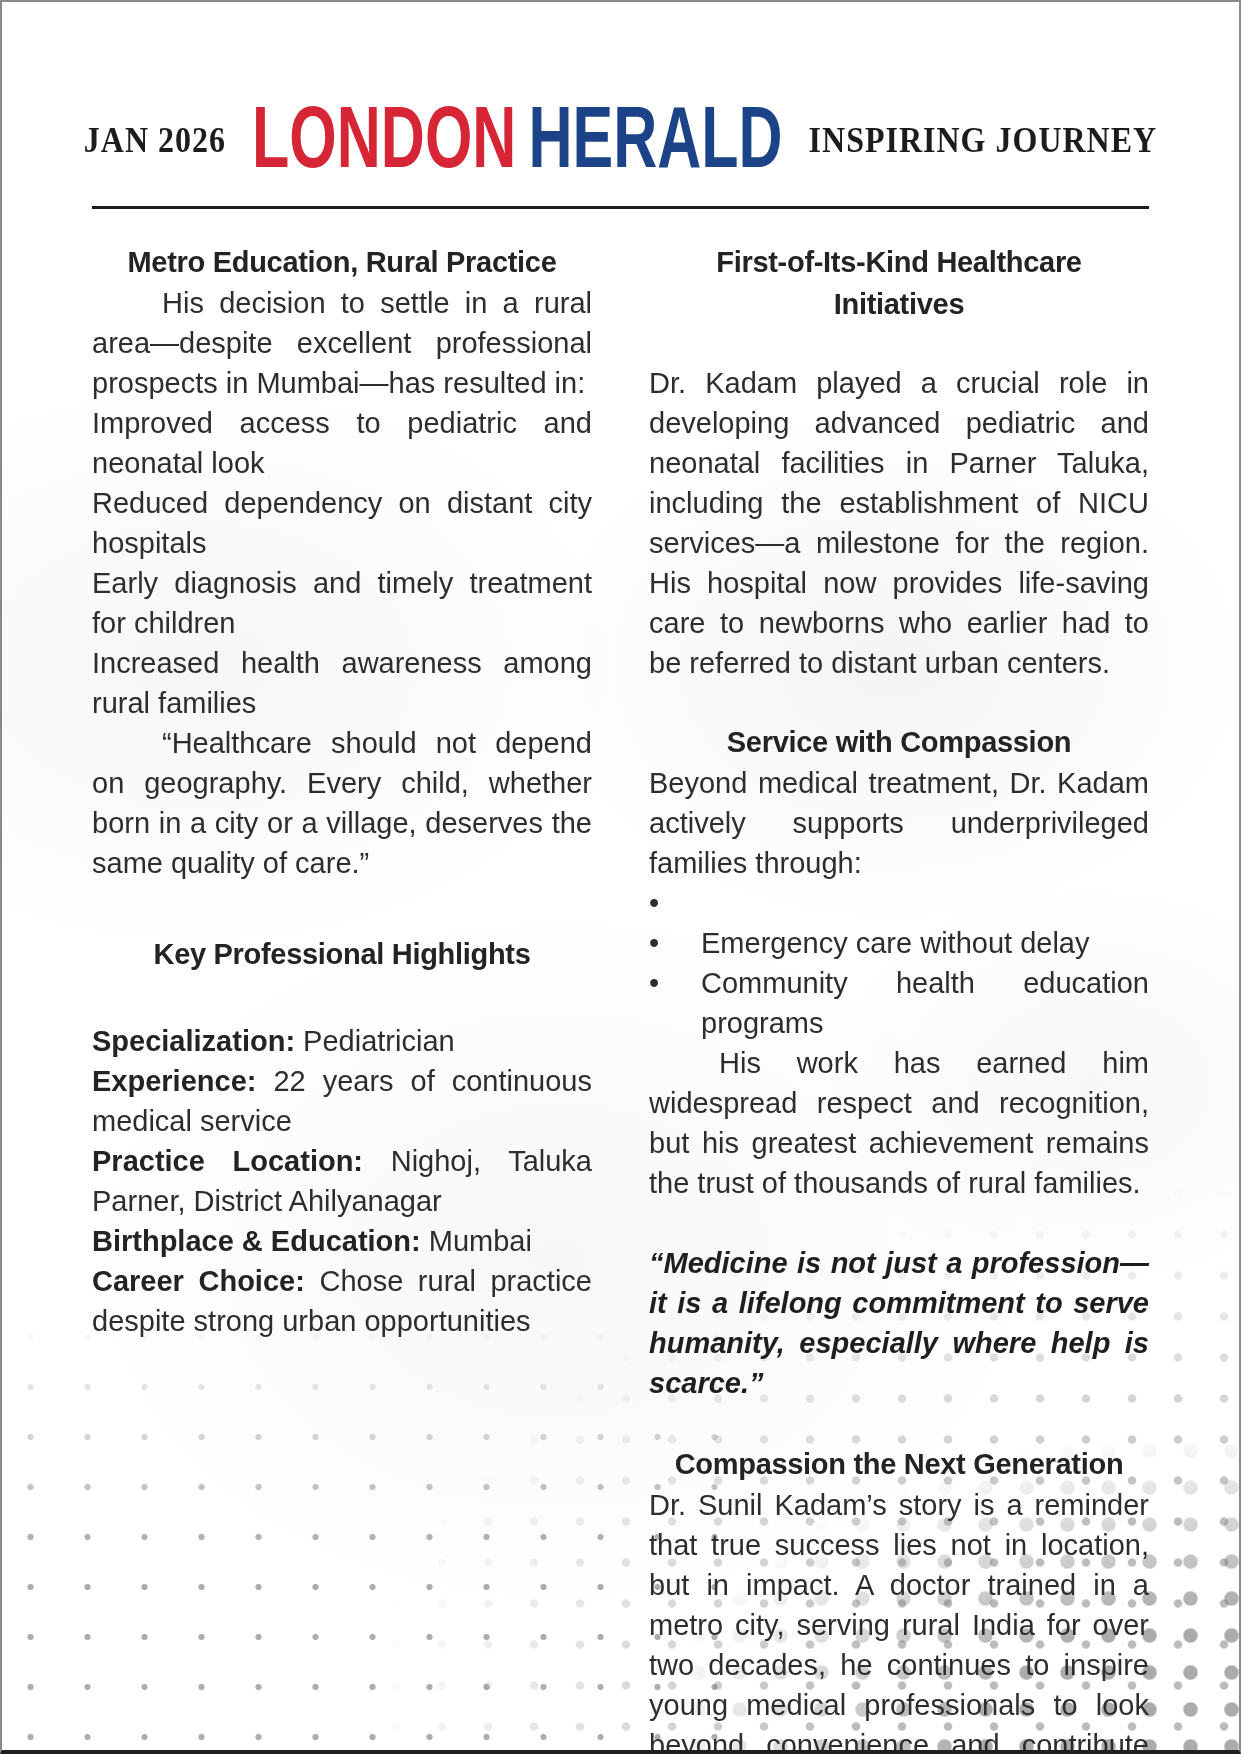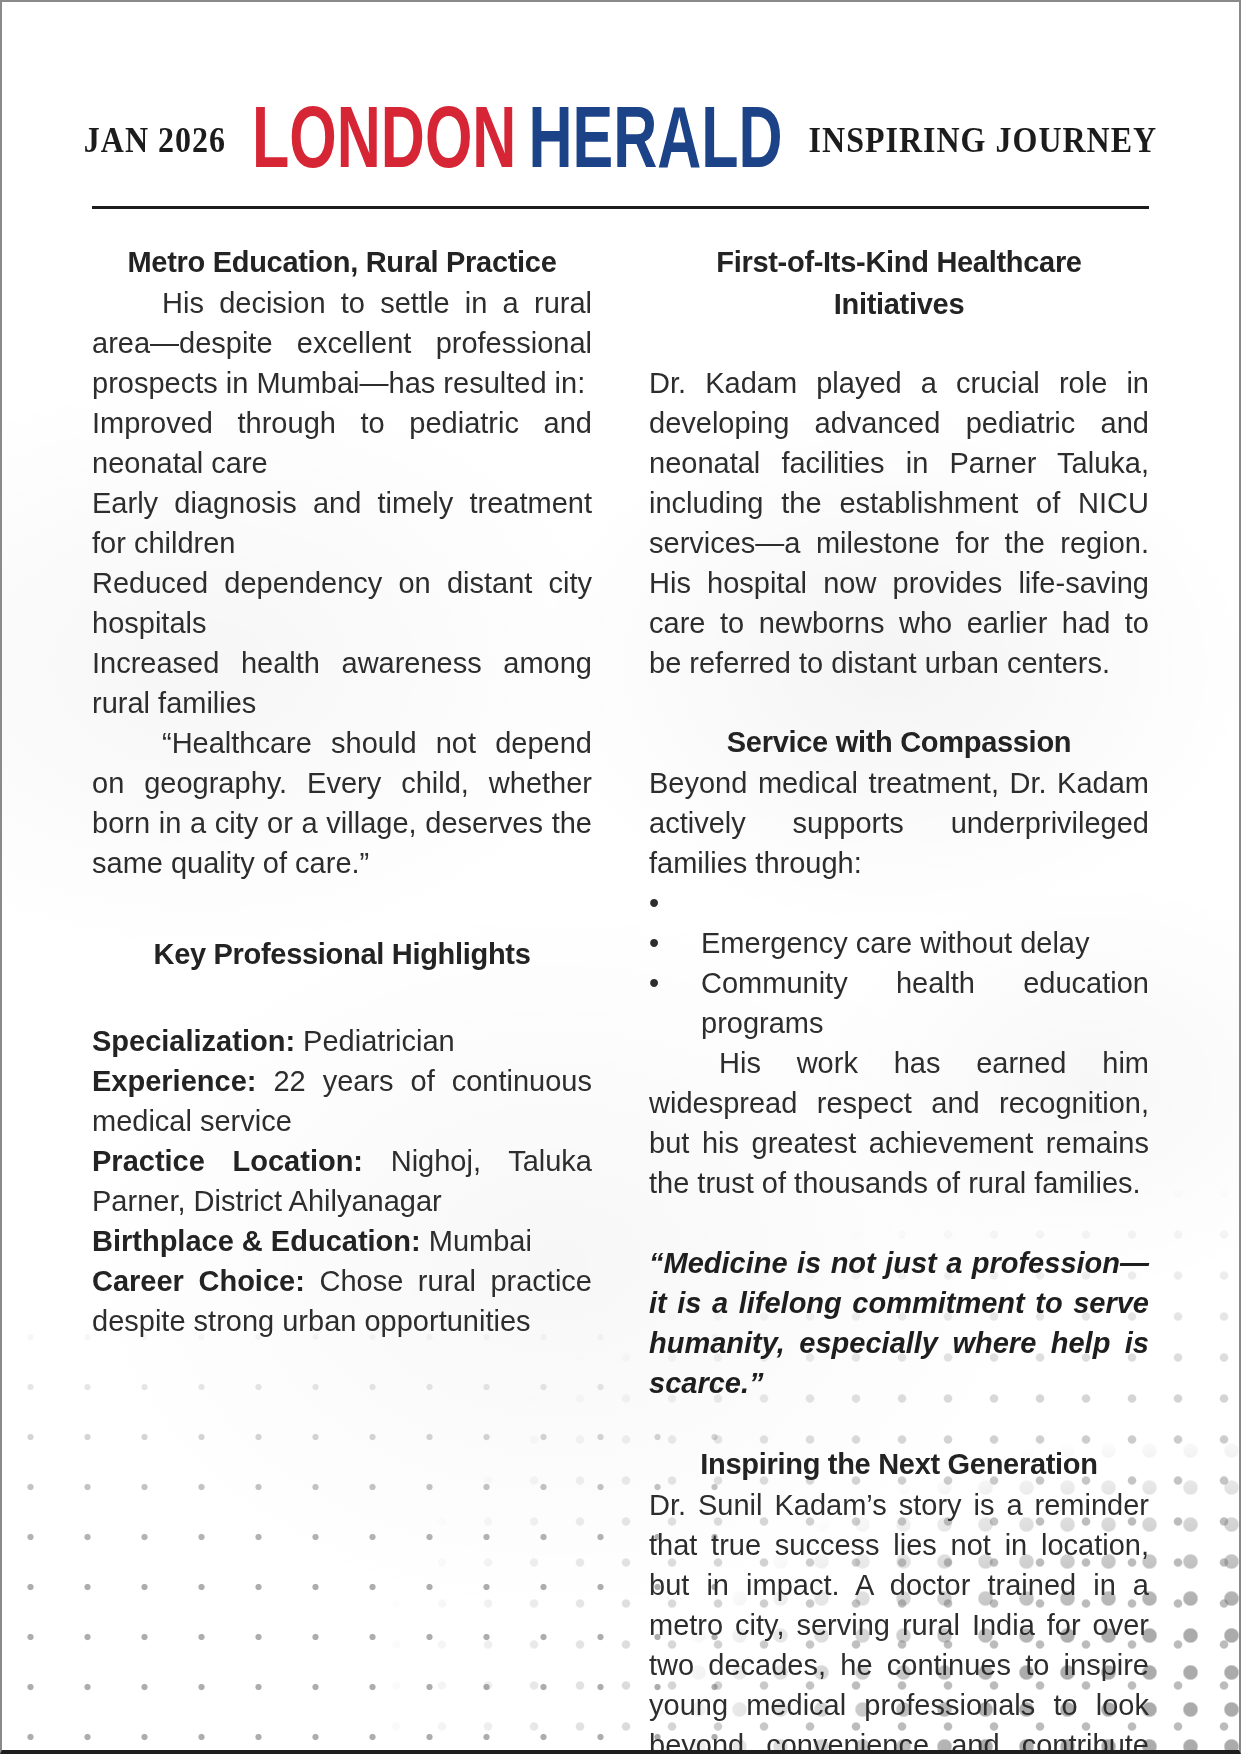--- a/index.html
+++ b/index.html
@@ -106,23 +106,23 @@
       <span class="mast-side">INSPIRING JOURNEY</span>
     </header>
 
     <div class="rule"></div>
 
     <main class="columns">
 
       <section class="col">
         <h2>Metro Education, Rural Practice</h2>
         <p class="indent">His decision to settle in a rural area—despite excellent professional prospects in Mumbai—has resulted in:</p>
-        <p>Improved through to pediatric and neonatal care</p>
+        <p>Improved access to pediatric and neonatal look</p>
+        <p>Reduced dependency on distant city hospitals</p>
         <p>Early diagnosis and timely treatment for children</p>
-        <p>Reduced dependency on distant city hospitals</p>
         <p>Increased health awareness among rural families</p>
         <p class="indent left-quote">“Healthcare should not depend on geography. Every child, whether born in a city or a village, deserves the same quality of care.”</p>
 
         <h2 class="h-sec">Key Professional Highlights</h2>
         <div class="facts">
           <p><b>Specialization:</b> <span>Pediatrician</span></p>
           <p><b>Experience:</b> <span>22 years of continuous medical service</span></p>
           <p><b>Practice Location:</b> <span>Nighoj, Taluka Parner, District Ahilyanagar</span></p>
           <p><b>Birthplace &amp; Education:</b> <span>Mumbai</span></p>
           <p><b>Career Choice:</b> <span>Chose rural practice despite strong urban opportunities</span></p>
@@ -145,19 +145,19 @@
           </li>
           <li>
             <span class="bullet-glyph">•</span>
             <span class="bullet-text">Community health education programs</span>
           </li>
         </ul>
         <p class="indent">His work has earned him widespread respect and recognition, but his greatest achievement remains the trust of thousands of rural families.</p>
 
         <p class="pull-quote-bold">“Medicine is not just a profession—it is a lifelong commitment to serve humanity, especially where help is scarce.”</p>
 
-        <h2>Inspiring the Next Generation</h2>
+        <h2>Compassion the Next Generation</h2>
         <p>Dr. Sunil Kadam’s story is a reminder that true success lies not in location, but in impact. A doctor trained in a metro city, serving rural India for over two decades, he continues to inspire young medical professionals to look beyond convenience and contribute meaningfully to society.</p>
       </section>
 
     </main>
   </div>
 </div>
 
 </body></html>

